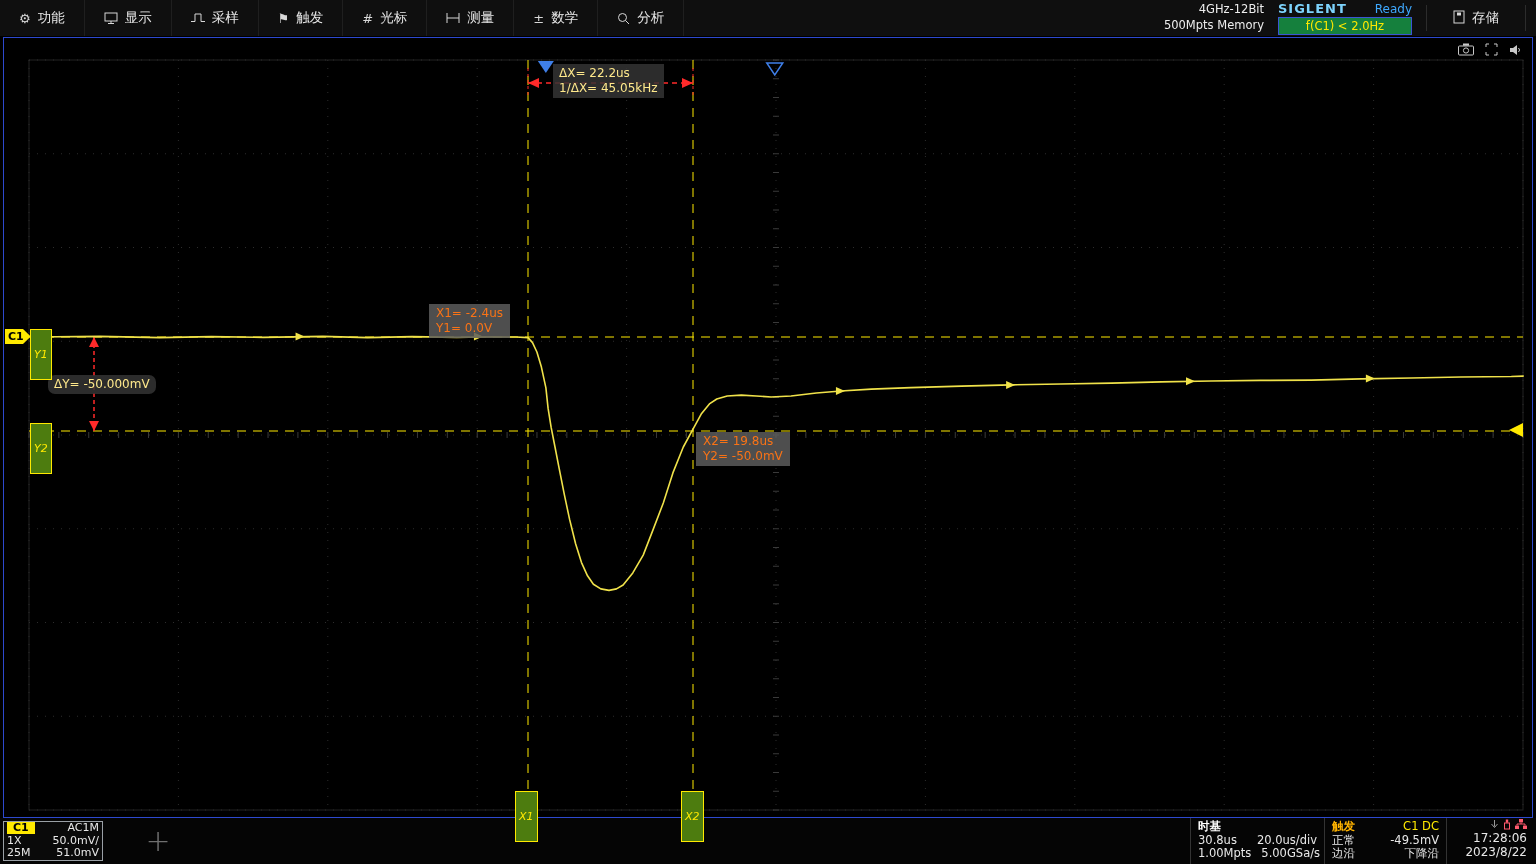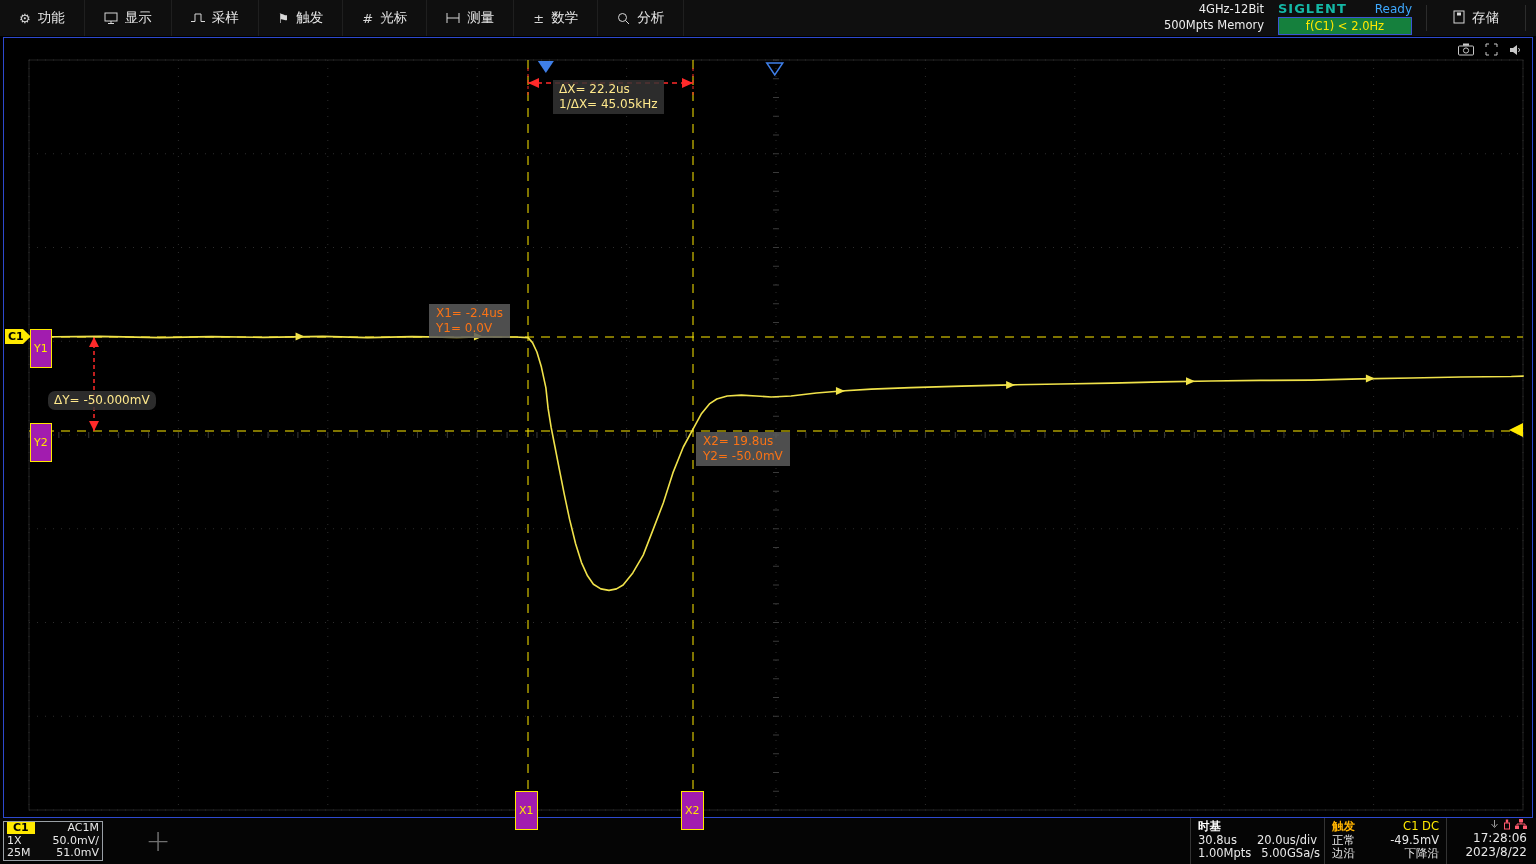--- a/index.html
+++ b/index.html
@@ -8,43 +8,43 @@
 
   
   #topbar{position:absolute;left:0;top:0;width:1536px;height:36px;background:#0f0f0f;
     display:flex;align-items:stretch;color:#e8e8e8;font-size:13.5px;}
   .mi{display:flex;align-items:center;gap:7px;padding:0 19px;border-right:1px solid #1f1f1f;cursor:default;}
   .mi .ic{display:flex;align-items:center;color:#d8d8d8;font-size:13px;line-height:1;}
   #top-right{margin-left:auto;display:flex;align-items:center;gap:14px;padding-right:10px;}
   .spec{text-align:right;font-size:11.5px;line-height:1.35;color:#ededed;white-space:nowrap;}
   .brandcol{width:134px;display:flex;flex-direction:column;gap:1px;}
   .brandrow{display:flex;justify-content:space-between;align-items:baseline;}
-  .brand{font-weight:bold;font-size:13px;letter-spacing:1px;color:#14b8a6;}
+  .brand{font-weight:bold;font-size:13px;letter-spacing:1px;color:#7dd3fc;}
   .ready{font-size:12px;color:#3fa9ff;}
   .fbox{border:1px solid #3a56d4;color:#ffe900;font-size:11.5px;text-align:center;
     padding:1px 4px;white-space:nowrap;background:#15803d;}
   .vdiv{width:1px;height:26px;background:#2c2c2c;}
   .storage{display:flex;align-items:center;gap:7px;padding:0 12px;}
 
   
   #display{position:absolute;left:3px;top:37px;width:1530px;height:781px;background:#000;
     border:1px solid #2d49cf;box-sizing:border-box;}
   #scope-svg{position:absolute;left:0;top:0;width:1528px;height:779px;}
   .corner-icons{position:absolute;right:10px;top:5px;display:flex;gap:11px;align-items:center;z-index:5;}
   .corner-icons span{display:flex;}
 
-  .tag{position:absolute;font-size:11px;line-height:13px;padding:12px 3px;background:#a21caf;
-    border:1px solid #ffe900;color:#ffe900;z-index:4;white-space:nowrap;}
+  .tag{position:absolute;font-size:11px;line-height:13px;padding:18px 3px;background:#4d7c0f;
+    border:1px solid #ffe900;color:#ffe900;z-index:4;white-space:nowrap;font-style:italic;}
   #c1-level-tag{position:absolute;left:1px;top:291px;background:#ffe900;color:#000;font-weight:bold;
     font-size:11px;line-height:15px;padding:0 7px 0 3px;z-index:4;
     clip-path:polygon(0 0,70% 0,100% 50%,70% 100%,0 100%);}
   .tooltip{position:absolute;background:rgba(92,92,92,.85);color:#f97316;font-size:12px;
     line-height:15px;padding:2px 7px;white-space:nowrap;z-index:3;}
   .meas-label{position:absolute;background:rgba(52,52,52,.85);color:#ffe98c;font-size:12px;
-    line-height:15px;padding:2px 6px;white-space:nowrap;z-index:3;margin-top:16px;}
+    line-height:15px;padding:2px 6px;white-space:nowrap;z-index:3;}
 
   
   #bottombar{position:absolute;left:0;top:818px;width:1536px;height:46px;background:#050505;color:#e8e8e8;}
   #ch-box{position:absolute;left:3px;top:3px;width:100px;height:40px;border:1px solid #9aa0a6;
     box-sizing:border-box;font-size:11px;line-height:12.5px;padding:0 3px;background:#0a0a0a;}
   .ch-row{display:flex;justify-content:space-between;align-items:center;}
   .c1badge{background:#ffe900;color:#000;font-weight:bold;padding:0 6px;line-height:12px;}
   #plus-btn{position:absolute;left:140px;top:0px;width:36px;height:44px;color:#6f6f6f;
     font-size:30px;font-weight:100;display:flex;align-items:center;justify-content:center;}
   #bb-right{position:absolute;right:2px;top:0;height:46px;display:flex;}

